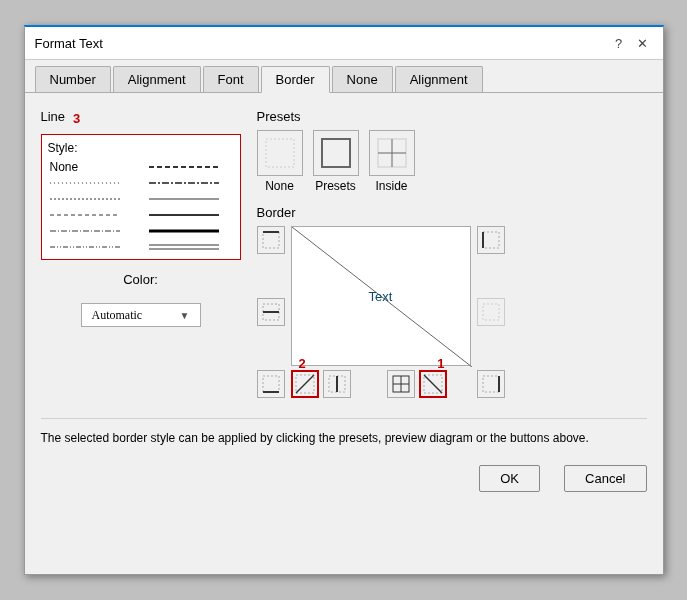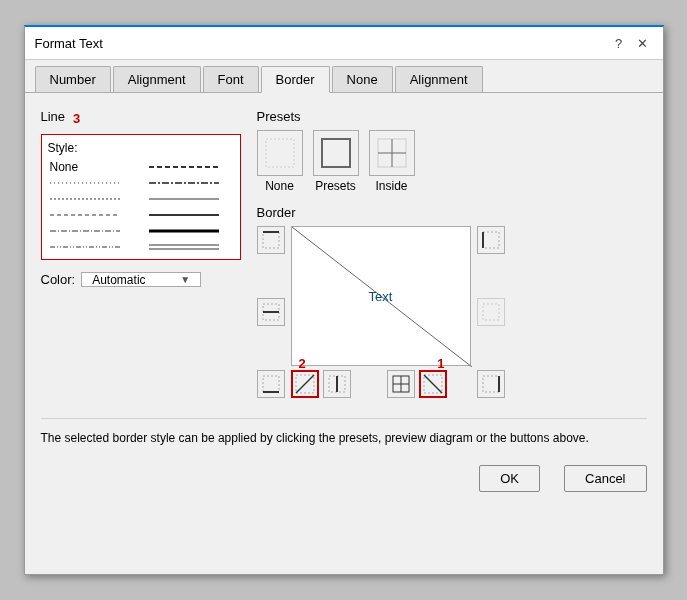--- a/index.html
+++ b/index.html
@@ -111,35 +111,37 @@
       color: #000;
     }
     .style-grid {
       display: grid;
       grid-template-columns: 1fr 1fr;
       gap: 4px 10px;
     }
     .color-row {
       display: flex;
       align-items: center;
-      gap: 6px;
+      gap: 16px;
       margin-top: 6px;
+      flex-direction: column;
     }
     .color-label { font-size: 13px; }
     .color-select {
       display: flex;
       align-items: center;
       border: 1px solid #aaa;
       background: #fff;
       padding: 2px 10px;
       width: 120px;
       cursor: pointer;
       font-size: 12px;
-      height: 15px;
+      height: 24px;
       justify-content: space-between;
+      font-family: Liberation Serif, serif;
     }
     .dropdown-arrow {
       font-size: 10px;
       color: #555;
     }
 
     
     .right-panel {
       flex: 1;
     }

